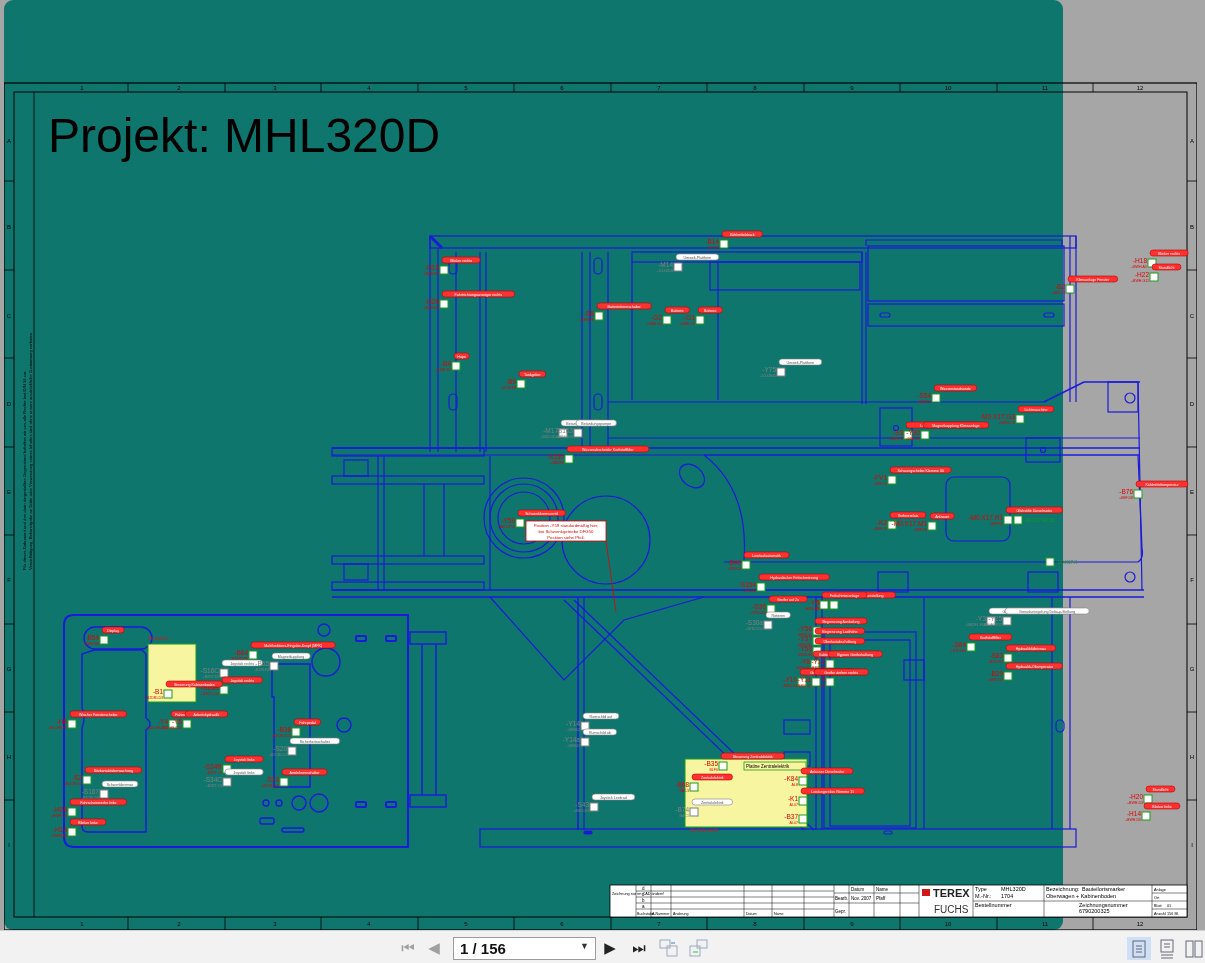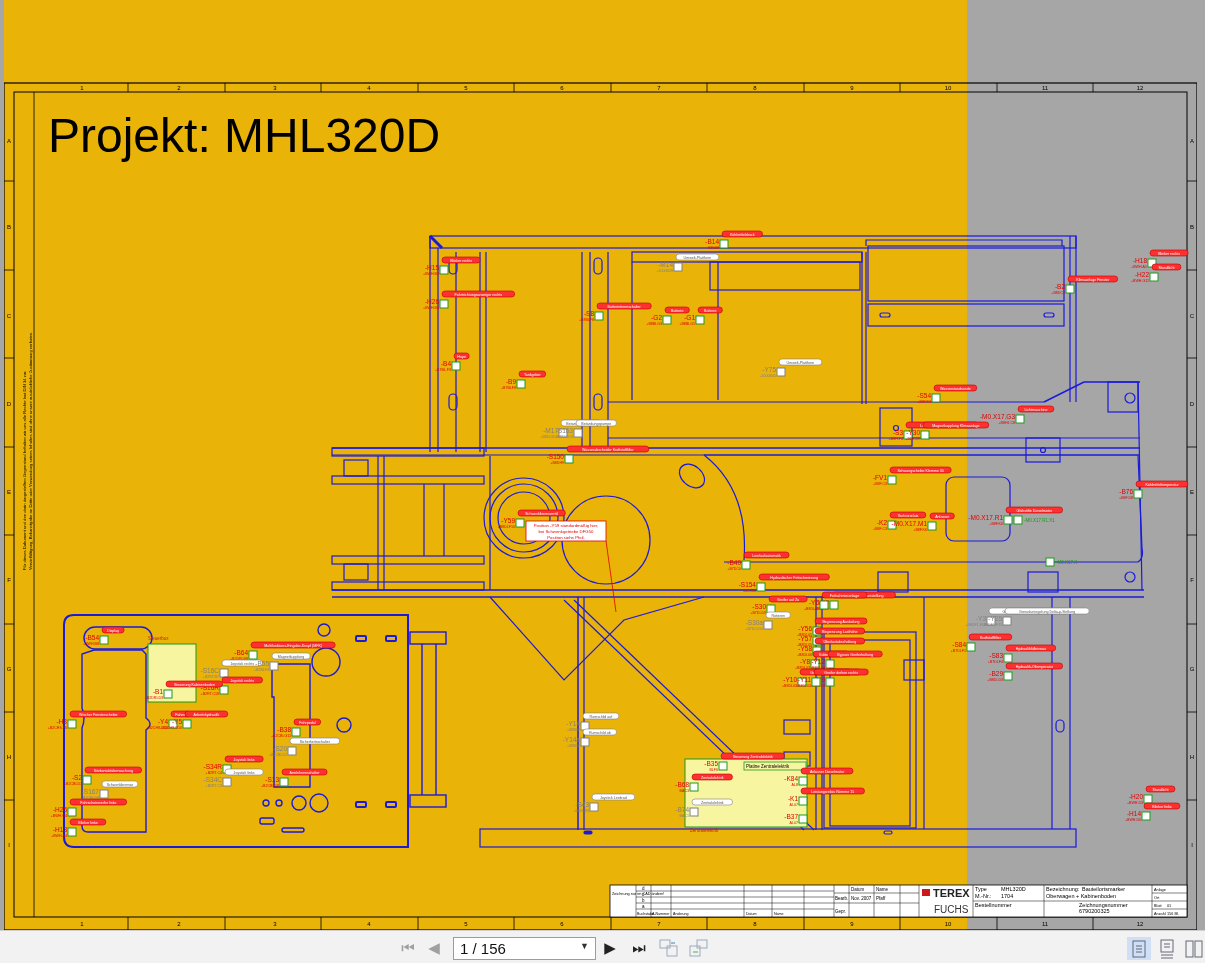--- a/index.html
+++ b/index.html
@@ -1,23 +1,23 @@
 <!DOCTYPE html>
 <html><head>
 <meta charset="utf-8">
 <style>
   * { box-sizing: border-box; margin: 0; padding: 0; }
   html, body { width: 1205px; height: 963px; overflow: hidden; background: #a6a6a6; font-family: "Liberation Sans", sans-serif; }
   #viewer { position: absolute; left: 0; top: 0; width: 1205px; height: 963px; }
-  #page { position: absolute; left: 4px; top: 0; width: 963px; height: 930px; background: #eab308; }
+  #page { position: absolute; left: 4px; top: 0; width: 1059px; height: 930px; background: #0f766e; border-radius: 9px; }
   #drawing { position: absolute; left: 0; top: 0; }
   .toolbar { position: absolute; left: 0; top: 930px; width: 1205px; height: 33px; background: #f2f2f2; border-top: 1px solid #d0d0d0; }
   .tb-btn { position: absolute; top: 7px; height: 20px; display: flex; align-items: center; justify-content: center; color: #222; font-size: 15px; cursor: pointer; }
   .tb-btn.dim { color: #a0a0a0; }
-  .page-box { position: absolute; left: 453px; top: 6px; width: 143px; height: 23px; background: #fff; border: 1px solid #9c9c9c; font-size: 15px; padding: 2px 0 0 6px; color: #111; }
+  .page-box { position: absolute; left: 453px; top: 6px; width: 143px; height: 23px; background: #fff; border: 1px solid #9c9c9c; font-size: 15px; padding: 2px 0 0 6px; color: #111; font-weight: bold; }
   .page-box .caret { position: absolute; right: 6px; top: 3px; font-size: 9px; color: #333; }
   .view-btn { position: absolute; top: 6px; width: 24px; height: 23px; display: flex; align-items: center; justify-content: center; }
   .view-btn.active { background: #cfe0f6; }
   text { font-family: "Liberation Sans", sans-serif; }
 </style>
 </head>
 <body>
 
 <div id="viewer">
   <div id="page">

